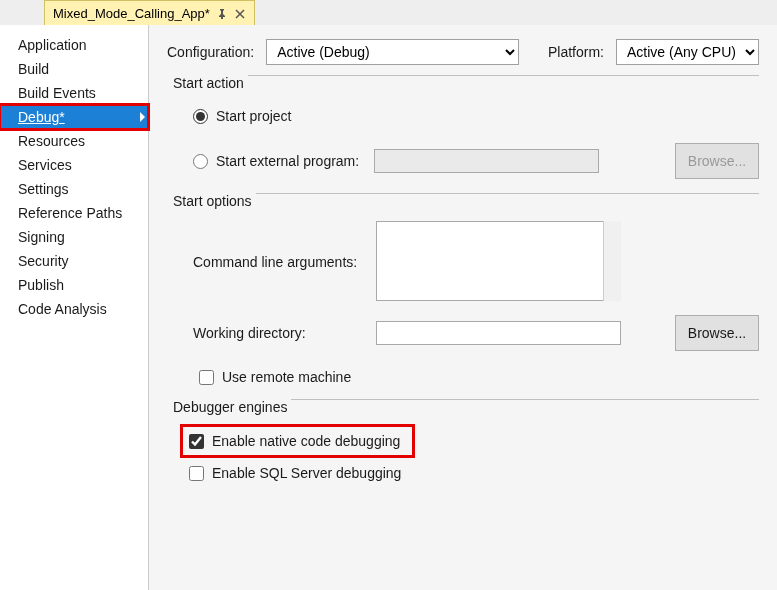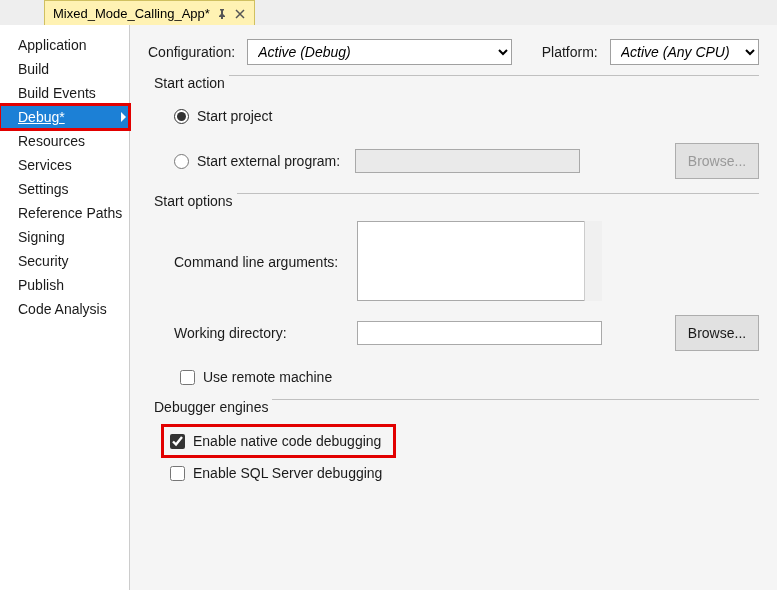--- a/index.html
+++ b/index.html
@@ -16,21 +16,21 @@
     border-left: 1px solid #d0c060;
     border-right: 1px solid #d0c060;
     margin-left: 44px;
   }
   .tabbar .icon { width: 12px; height: 12px; display: inline-flex; align-items: center; justify-content: center; }
 
   
   .main { display: flex; height: calc(590px - 25px); background: #fff; }
 
   
-  .sidebar { width: 130px; border-right: 1px solid #ccc; padding-top: 8px; background: #fff; }
+  .sidebar { width: 149px; border-right: 1px solid #ccc; padding-top: 8px; background: #fff; }
   .side-item {
     font-size: 14px;
     padding: 4px 0 4px 18px;
     color: #1a1a1a;
     cursor: pointer;
     position: relative;
   }
   .side-item.active {
     background: #1c80d6;
     color: #fff;
@@ -50,21 +50,20 @@
   .content { flex: 1; background: #f5f5f5; padding: 14px 18px; font-size: 14px; color: #1a1a1a; overflow: auto; }
 
   .row { display: flex; align-items: center; gap: 10px; }
   .row label.lbl { margin-right: 2px; }
 
   select.combo {
     font-size: 14px;
     padding: 3px 6px;
     background: #fff;
     border: 1px solid #a0a0a0;
-    font-style: italic;
   }
   select.combo.config { width: 266px; }
   select.combo.plat { width: 150px; }
 
   
   .section-title {
     display: flex; align-items: flex-start; gap: 4px;
     font-size: 14px; margin: 10px 0 12px 6px;
   }
   .section-title .line { flex: 1; height: 1px; background: #c0c0c0; }

